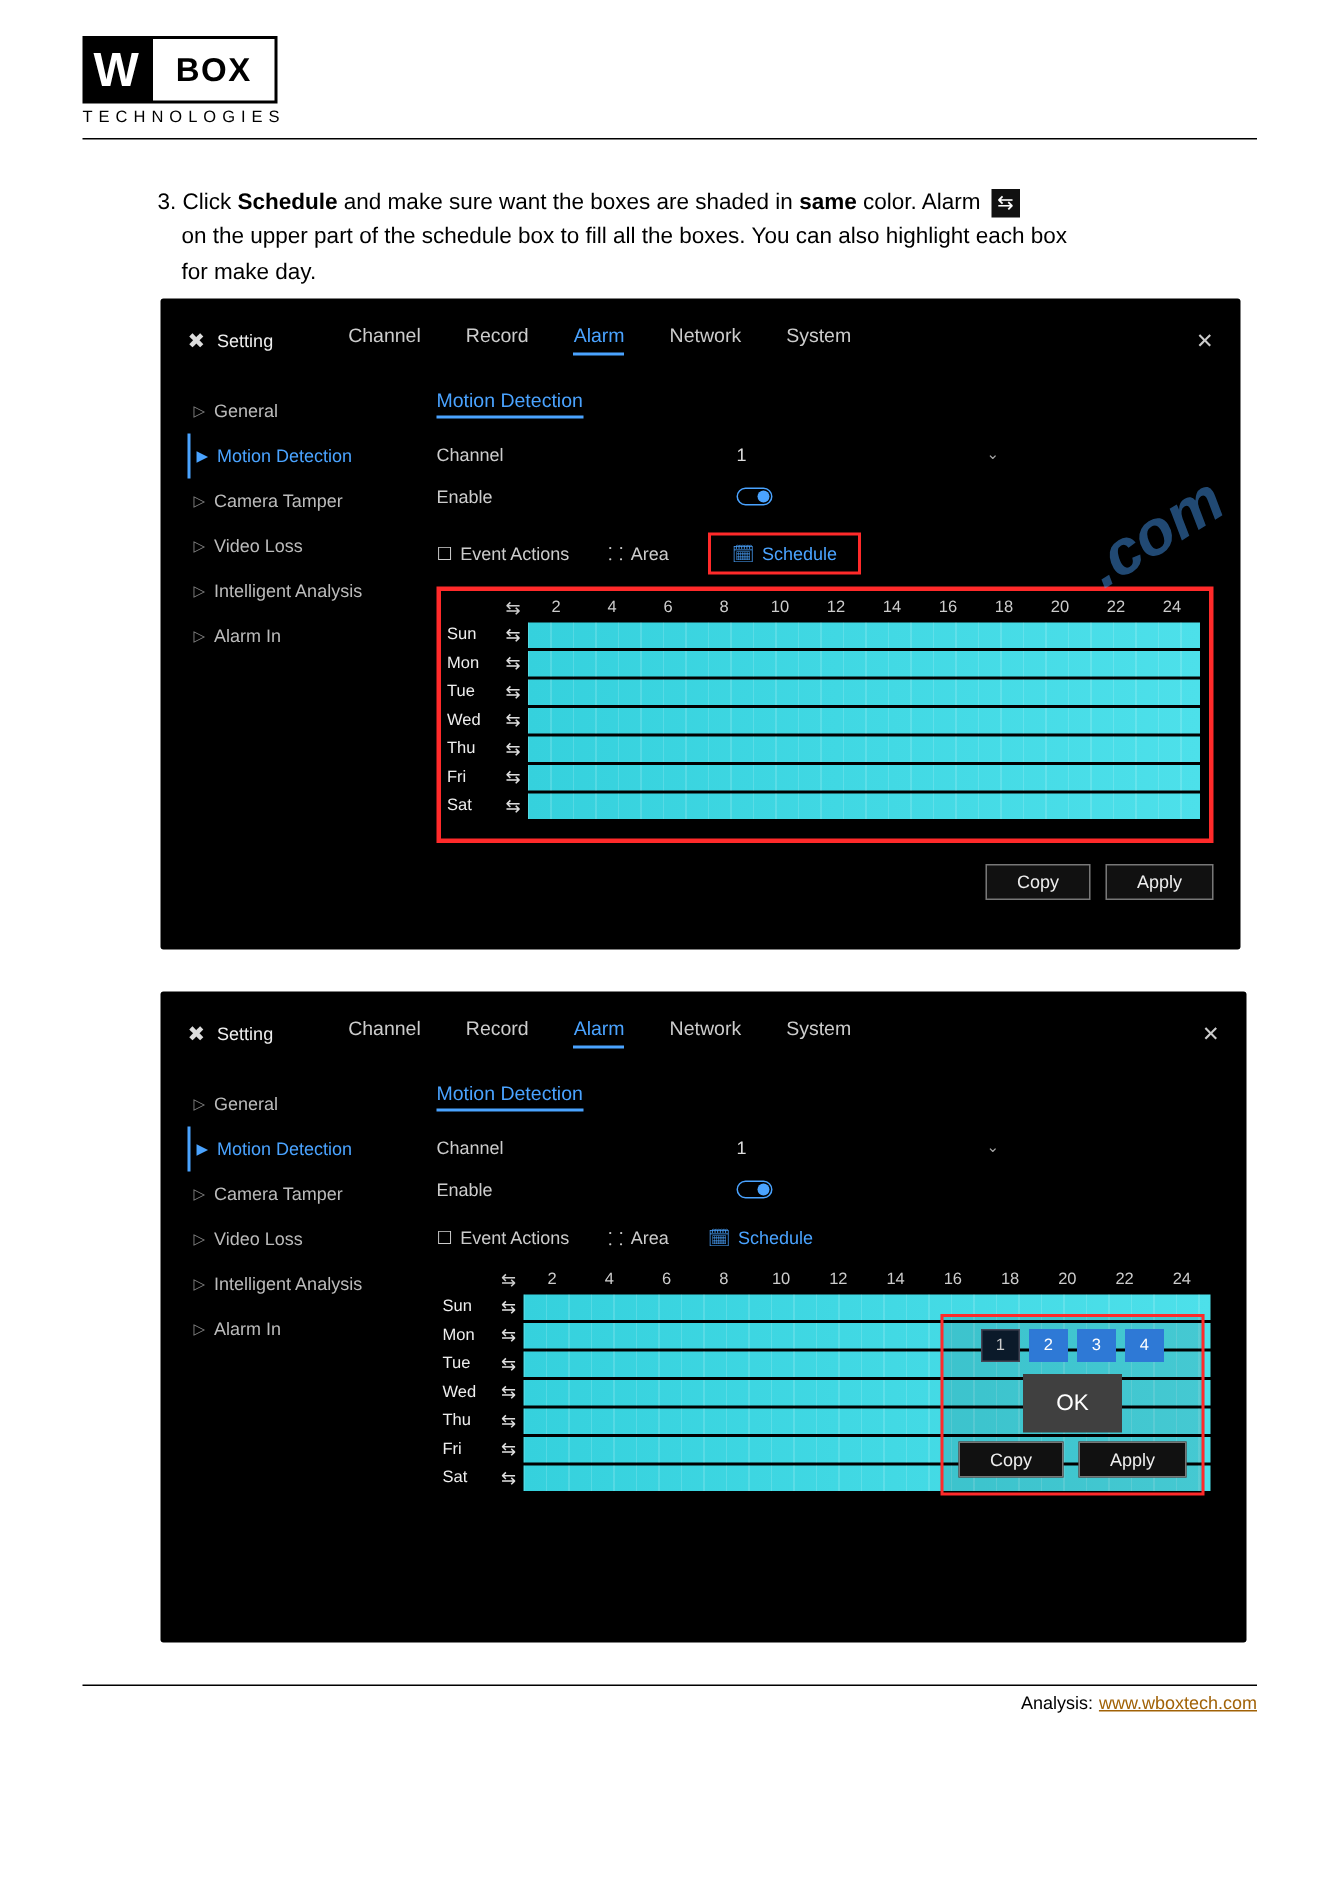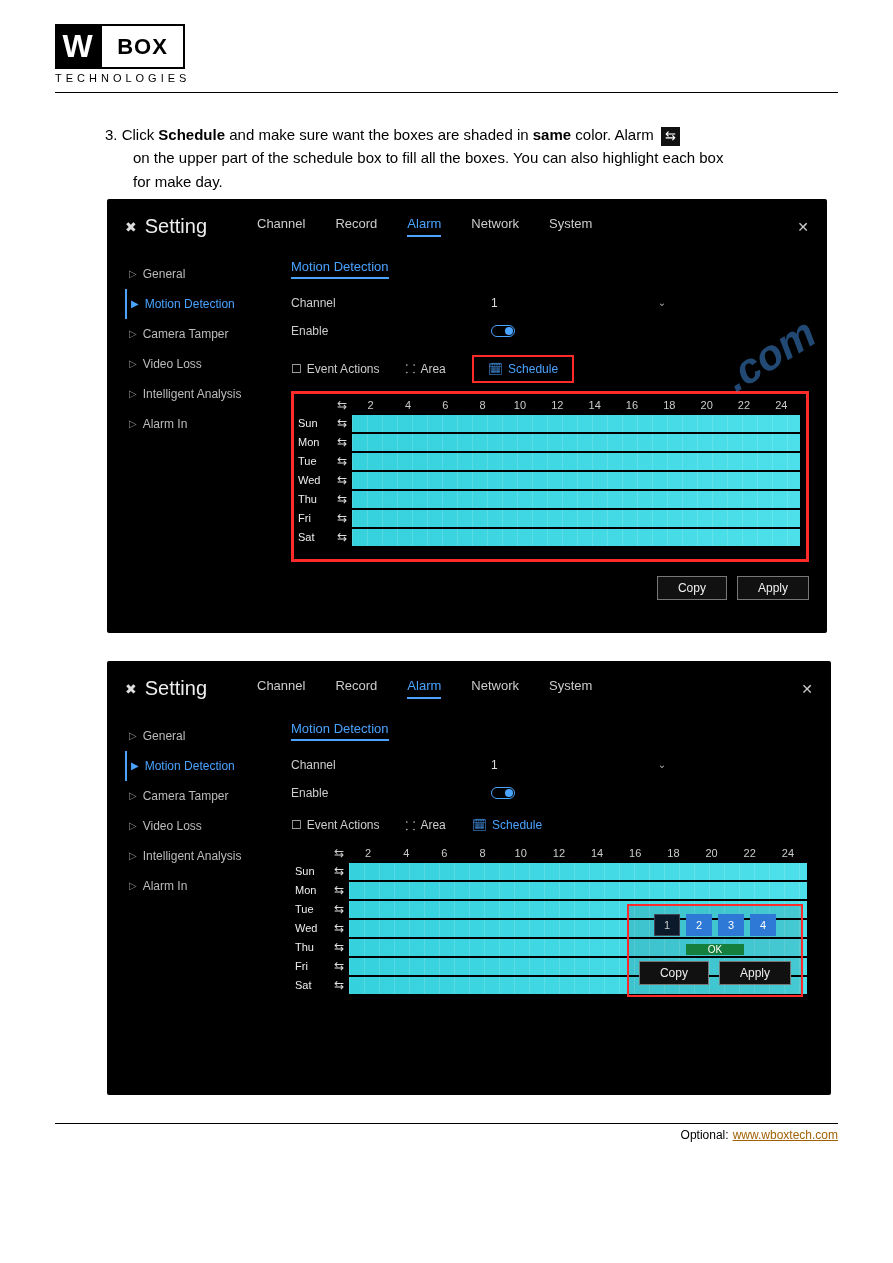--- a/index.html
+++ b/index.html
@@ -5,30 +5,30 @@
   * { box-sizing: border-box; margin: 0; padding: 0; }
   body { background: #fff; font-family: Arial, sans-serif; width: 893px; margin: 0 auto; color: #000; }
   .page { padding: 24px 55px 30px 55px; }
   .logo-bar { border-bottom: 1px solid #000; padding-bottom: 8px; margin-bottom: 30px; }
   .logo-box { width: 130px; }
   .logo-top { display: flex; height: 45px; }
   .logo-w { background: #000; color: #fff; font: bold 32px/45px Arial; text-align:center; width: 45px; }
   .logo-box-text { border: 2px solid #000; flex:1; font: bold 22px/41px Arial; text-align:center; letter-spacing:1px;}
   .logo-sub { font: 11px Arial; letter-spacing: 4px; text-align:center; margin-top:3px;}
   .step { font: 15px Arial; margin: 6px 0 6px 50px; line-height: 1.55; }
-  .step .note { margin-left: 28px; }
+  .step .note { margin-left: 16px; }
   .swap-badge { display:inline-flex; width:19px; height:19px; background:#111; color:#fff; align-items:center;justify-content:center; margin: 0 3px; font-size:13px; vertical-align:middle;}
 
   .shot { background:#000; border-radius:2px; position:relative; margin:6px auto 28px auto; padding: 14px 18px 18px 18px; color:#ddd; font: 12px Arial; }
   .shot1 { width: 720px; height: 434px; margin-left:52px;}
   .shot2 { width: 724px; height: 434px; margin-left:52px;}
 
   .titlebar { display:flex; align-items:center; height: 28px; }
   .gear { margin-right:8px; font-size:14px;}
-  .setting-label { font-size:20px; color:#eee; }
+  .setting-label { font-size:12px; color:#eee; }
   .topnav { display:flex; gap: 30px; margin-left: 50px; font-size:13px; }
   .topnav .tab { color:#ccc; cursor:pointer;}
   .topnav .tab.active { color:#4aa3ff; border-bottom:2px solid #4aa3ff; padding-bottom:4px;}
   .close-x { margin-left:auto; color:#ccc; font-size:14px;}
 
   .body-row { display:flex; margin-top: 18px;}
   .sidebar { width: 160px; }
   .side-item { display:flex; align-items:center; gap:6px; padding: 8px 4px; color:#bbb; font-size:12px;}
   .side-item.active { color:#4aa3ff; border-left:2px solid #4aa3ff;}
   .tri { font-size:10px; color:#888;}
@@ -69,21 +69,21 @@
   .watermark { position:absolute; color:#4aa3ff; opacity:.45; font: italic bold 42px Arial; transform: rotate(-32deg); pointer-events:none;}
 
   .btn-row { display:flex; justify-content:flex-end; gap:10px; margin-top: 14px; }
   .btn { border:1px solid #777; color:#eee; padding: 4px 20px; font-size:12px; background:#111;}
 
   .copy-pop { position:absolute; right:10px; bottom:10px; border:2px solid #ff2a2a; padding: 8px 10px 10px 10px; background:rgba(0,0,0,.1);}
   .copy-nums { display:flex; gap: 6px; margin-bottom:8px; justify-content:center;}
   .copy-nums .cn { width:26px;height:22px;border:1px solid #445; color:#ccc; display:flex;align-items:center;justify-content:center; font-size:11px; background:#0b1a2a;}
   .copy-nums .cn.sel { background:#2e79d6; color:#fff; border-color:#2e79d6;}
   .ok-row { display:flex; justify-content:center; margin-bottom:6px;}
-  .ok-btn { background:#15803d; color:#fff; padding:0 22px; font-size:10px;}
+  .ok-btn { background:#404040; color:#fff; padding:11px 22px; font-size:15px;}
   .pop-btn-row { display:flex; justify-content:center; gap:10px; }
   .pop-btn-row .btn { padding:4px 20px;}
 
   .footer-line { border-top:1px solid #000; margin: 6px 0 4px 0;}
   .footer { display:flex; justify-content:flex-end; gap:4px; font:12px Arial;}
   .footer a { color:#a16207; text-decoration:underline;}
 </style>
 </head>
 <body>
 
@@ -378,17 +378,17 @@
             <span class="btn">Copy</span>
             <span class="btn">Apply</span>
           </div>
         </div>
       </div>
     </div>
   </div>
 
   <div class="footer-line"></div>
   <div class="footer">
-    <span>Optional:</span>
+    <span>Analysis:</span>
     <a href="www.wboxtech.com">www.wboxtech.com</a>
   </div>
 
 </div>
 
 </body></html>

